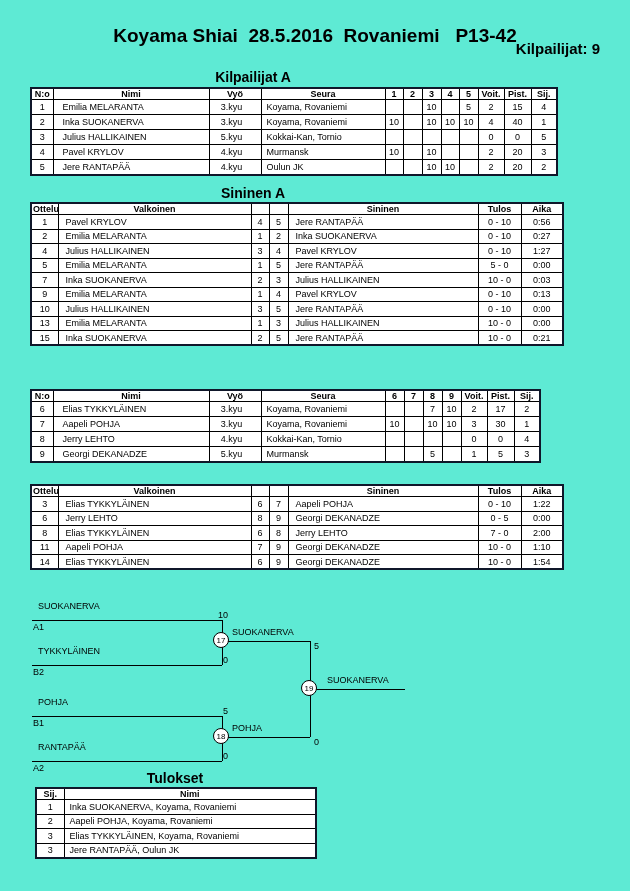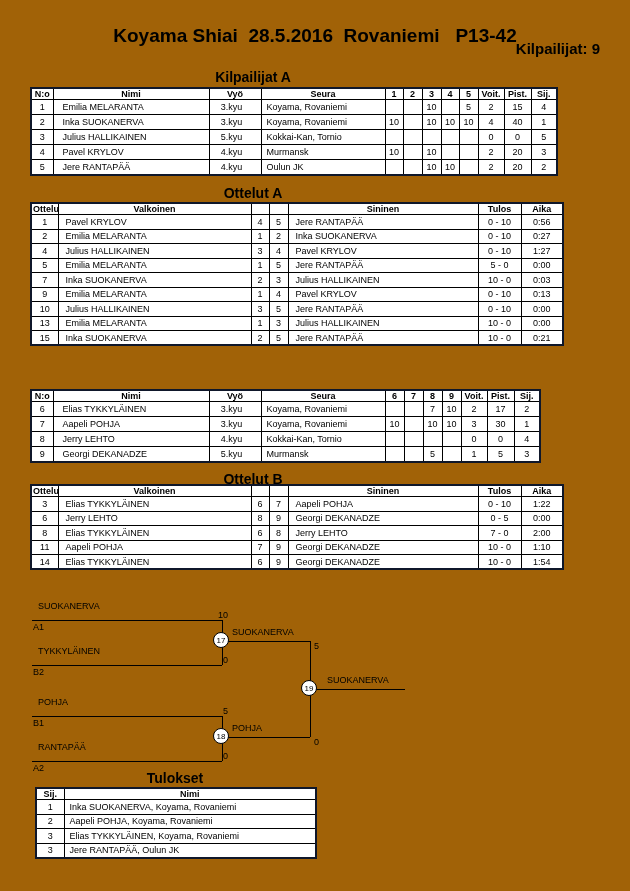--- a/index.html
+++ b/index.html
@@ -1,19 +1,19 @@
 <!DOCTYPE html>
 <html><head>
 <meta charset="utf-8">
 <style>
   * { margin:0; padding:0; box-sizing:border-box; }
   html,body { background:#ffffff; }
   .page {
     position:relative; width:630px; height:891px; margin:0 auto;
-    background:#a16207; color:#000;
+    background:#5eead4; color:#000;
     font-family:"Liberation Sans", sans-serif; overflow:hidden;
   }
   .title {
     position:absolute; left:0; right:0; top:25px; text-align:center;
     font-size:19px; font-weight:bold; white-space:pre;
   }
   .competitor-count {
     position:absolute; right:30px; top:40px; font-size:15px; font-weight:bold;
   }
   .section-title {
@@ -167,21 +167,21 @@
           <td>10</td>
           <td>10</td>
           <td></td>
           <td>2</td>
           <td>20</td>
           <td>2</td>
         </tr>
       </tbody>
     </table>
 
-  <div id="st-oa" class="section-title">Ottelut A</div>
+  <div id="st-oa" class="section-title">Sininen A</div>
   <table id="tbl-oa" class="tbl ottelut">
     <colgroup>
       <col style="width:27px">
         <col style="width:193px">
         <col style="width:18px">
         <col style="width:19px">
       <col style="width:190px">
         <col style="width:43px">
         <col style="width:42px">
     </colgroup>
@@ -359,21 +359,20 @@
           <td></td>
           <td>5</td>
           <td></td>
           <td>1</td>
           <td>5</td>
           <td>3</td>
         </tr>
       </tbody>
     </table>
 
-  <div id="st-ob" class="section-title">Ottelut B</div>
   <table id="tbl-ob" class="tbl ottelut">
     <colgroup>
       <col style="width:27px">
         <col style="width:193px">
         <col style="width:18px">
         <col style="width:19px">
       <col style="width:190px">
         <col style="width:43px">
         <col style="width:42px">
     </colgroup>

